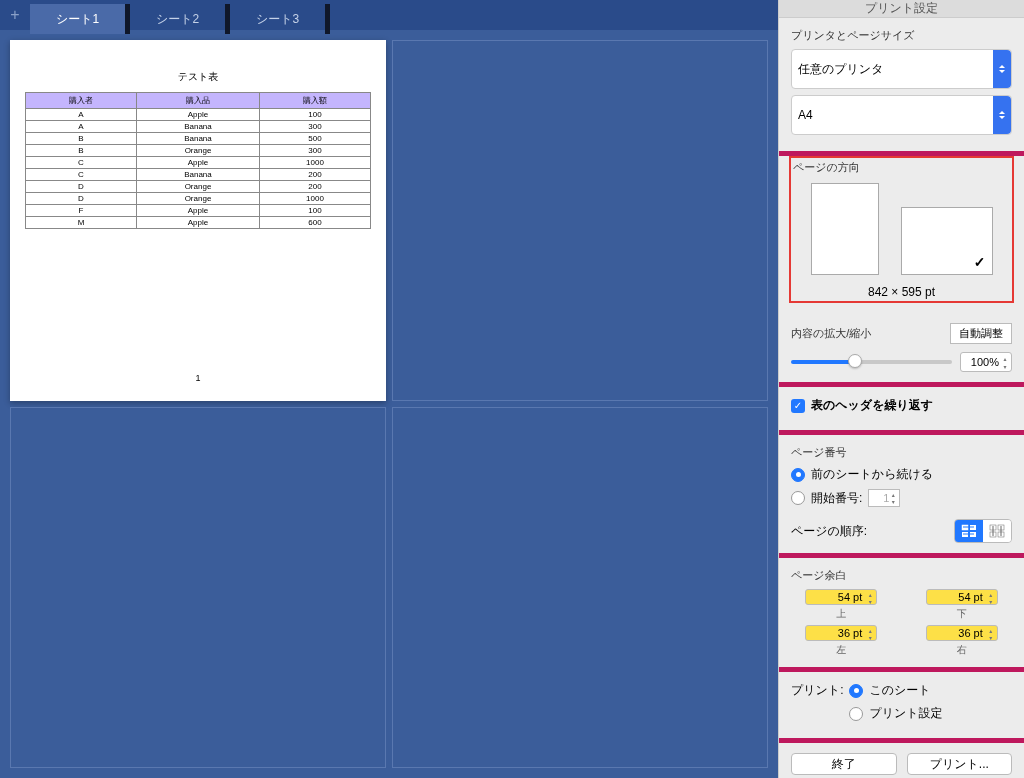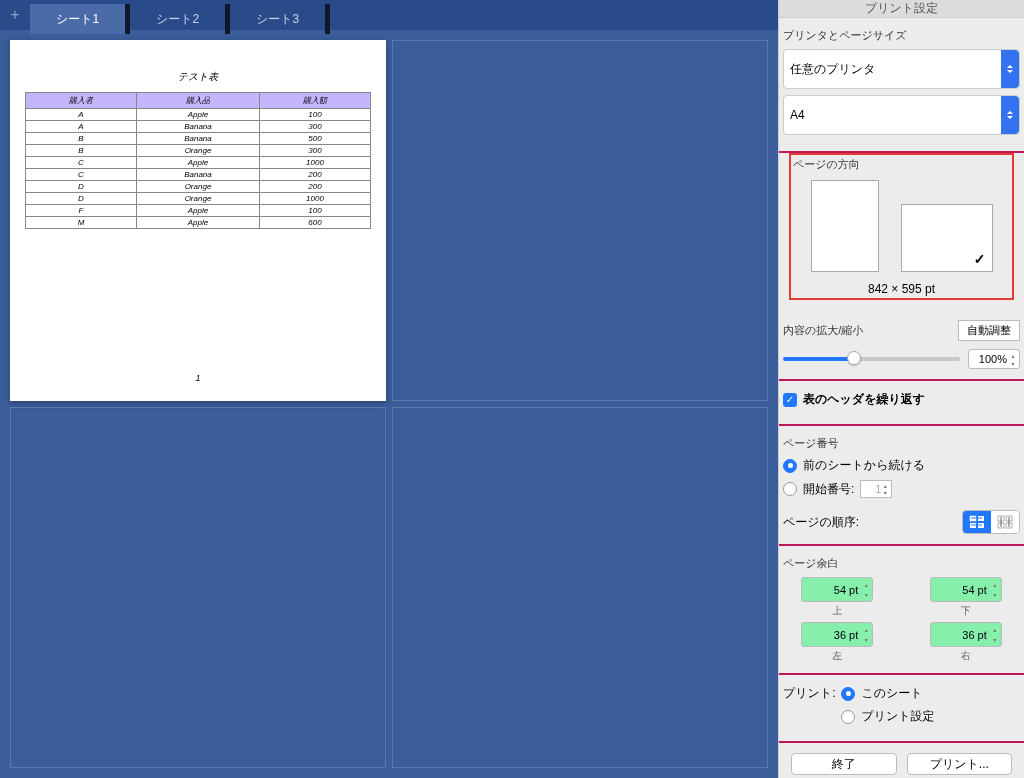--- a/index.html
+++ b/index.html
@@ -57,21 +57,20 @@
       display: grid;
       grid-template-columns: 1fr 1fr;
       grid-template-rows: 1fr 1fr;
       gap: 6px;
     }
     .page-preview {
       background: white;
       box-shadow: 0 2px 6px rgba(0,0,0,0.3);
       position: relative;
       padding: 30px 15px 15px 15px;
-      font-style: italic;
     }
     .page-preview.empty {
       background: transparent;
       box-shadow: none;
       border: 1px solid #5a78b0;
     }
     .preview-title {
       text-align: center;
       font-size: 10px;
       margin-bottom: 8px;
@@ -113,22 +112,22 @@
       height: 30px;
       display: flex;
       align-items: center;
       justify-content: center;
       background: #dcdcdc;
       border-bottom: 1px solid #ccc;
       font-size: 12px;
       color: #555;
     }
     .panel-section {
-      padding: 10px 4px;
-      border-bottom: 2px solid #be185d;
+      padding: 10px 12px;
+      border-bottom: 5px solid #be185d;
     }
     .section-label {
       font-size: 11px;
       color: #333;
       margin-bottom: 6px;
     }
     .select-control {
       width: 100%;
       height: 40px;
       background: white;
@@ -372,22 +371,22 @@
       padding: 0 10px;
     }
     .margin-item {
       display: flex;
       flex-direction: column;
       align-items: center;
       gap: 2px;
     }
     .margin-input {
       width: 72px;
-      height: 25px;
-      background: #86efac;
+      height: 16px;
+      background: #fde047;
       border: 1px solid #bbb;
       border-radius: 3px;
       text-align: right;
       font-size: 11px;
       padding-right: 14px;
       position: relative;
       display: flex;
       align-items: center;
       justify-content: flex-end;
     }

